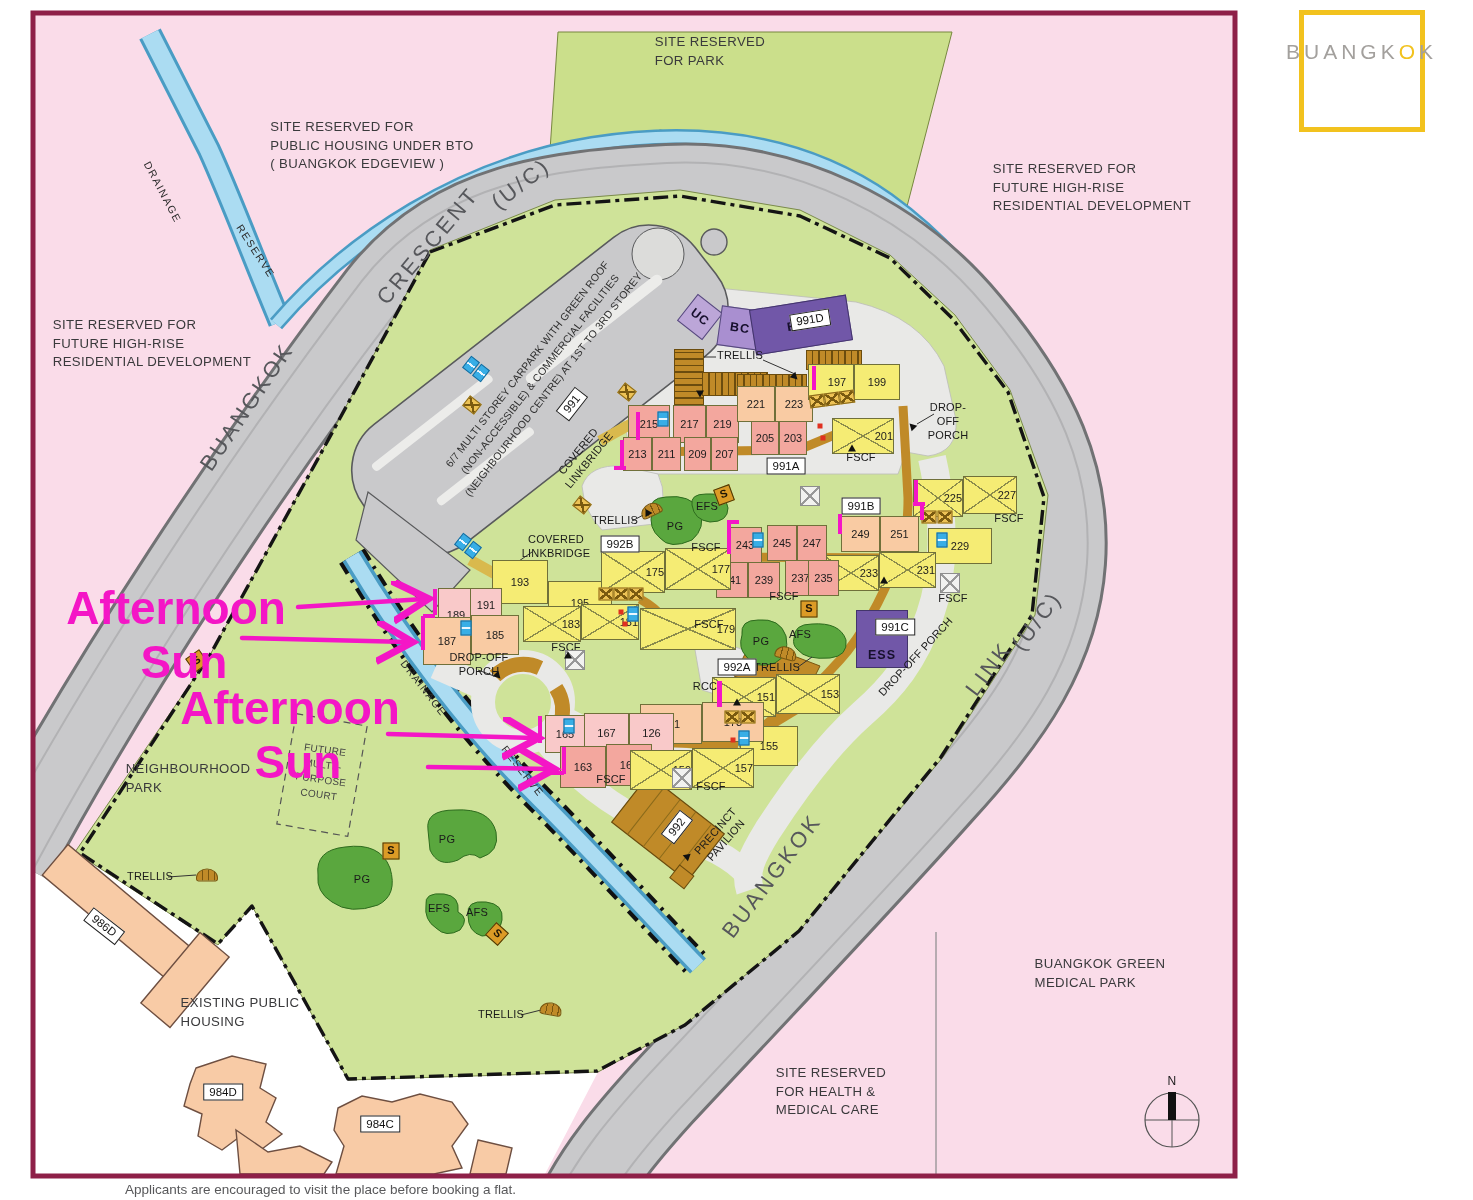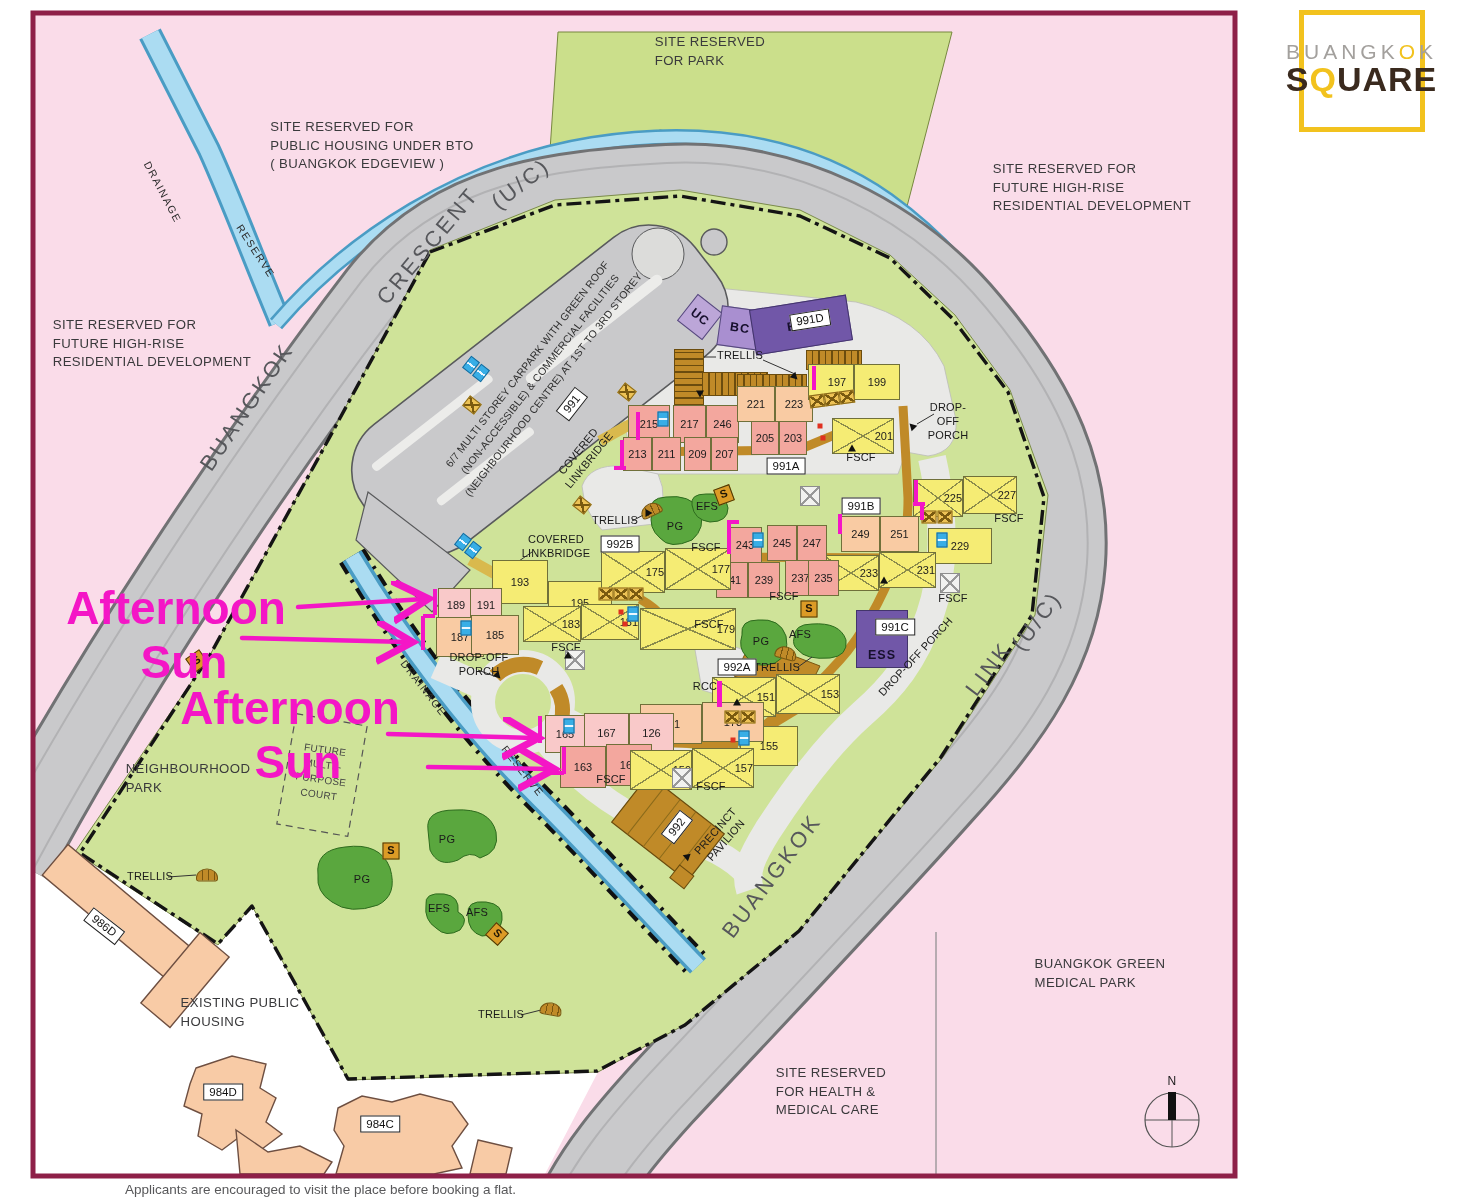--- a/index.html
+++ b/index.html
@@ -203,21 +203,21 @@
   </svg>
 
   <div id="overlay">
       <div class="blk c-s" style="left: 628px; top: 405px; width: 42px; height: 38px;">
         <span class="blk-lab">215</span>
       </div>
       <div class="blk c-s" style="left: 673px; top: 405px; width: 33px; height: 38px;">
         <span class="blk-lab">217</span>
       </div>
       <div class="blk c-s" style="left: 706px; top: 405px; width: 33px; height: 38px;">
-        <span class="blk-lab">246</span>
+        <span class="blk-lab">219</span>
       </div>
       <div class="blk c-s" style="left: 623px; top: 437px; width: 29px; height: 34px;">
         <span class="blk-lab">213</span>
       </div>
       <div class="blk c-s" style="left: 652px; top: 437px; width: 29px; height: 34px;">
         <span class="blk-lab">211</span>
       </div>
       <div class="blk c-s" style="left: 684px; top: 437px; width: 27px; height: 34px;">
         <span class="blk-lab">209</span>
       </div>
@@ -292,27 +292,27 @@
       </div>
       <div class="blk c-y" style="left: 548px; top: 557px; width: 64px; height: 44px; margin-top: 24px;">
         <span class="blk-lab">195</span>
       </div>
       <div class="blk c-y xx" style="left: 601px; top: 551px; width: 64px; height: 42px;">
         <span class="blk-lab">175</span>
       </div>
       <div class="blk c-y xx" style="left: 665px; top: 548px; width: 66px; height: 42px;">
         <span class="blk-lab">177</span>
       </div>
-      <div class="blk c-lp" style="left: 438px; top: 588px; width: 36px; height: 34px;">
+      <div class="blk c-lp" style="left: 438px; top: 588px; width: 36px; height: 34px; align-items: flex-end;">
         <span class="blk-lab">189</span>
       </div>
       <div class="blk c-lp" style="left: 470px; top: 588px; width: 32px; height: 34px;">
         <span class="blk-lab">191</span>
       </div>
-      <div class="blk c-p" style="left: 436px; top: 617px; width: 48px; height: 40px;">
+      <div class="blk c-p" style="left: 423px; top: 617px; width: 48px; height: 48px;">
         <span class="blk-lab">187</span>
       </div>
       <div class="blk c-p" style="left: 471px; top: 615px; width: 48px; height: 40px;">
         <span class="blk-lab">185</span>
       </div>
       <div class="blk c-y xx" style="left: 523px; top: 606px; width: 58px; height: 36px;">
         <span class="blk-lab">183</span>
       </div>
       <div class="blk c-y xx" style="left: 581px; top: 604px; width: 58px; height: 36px;">
         <span class="blk-lab">181</span>
@@ -571,17 +571,16 @@
         <line x1="298" y1="607" x2="424" y2="599" marker-end="url(#magarrow)"></line>
         <line x1="242" y1="638" x2="408" y2="642" marker-end="url(#magarrow)"></line>
         <line x1="388" y1="734" x2="534" y2="738" marker-end="url(#magarrow)"></line>
         <line x1="428" y1="767" x2="550" y2="769" marker-end="url(#magarrow)"></line>
       </g>
   </svg>
 
   <div id="logo">
     <div class="logo-frame"></div>
     <div class="logo-line1" id="logo1">BUANGK<span class="acc">O</span>K</div>
-    <div class="logo-line2" id="logo2">S<span class="acc">Q</span>UARE</div>
   </div>
 
   <div id="caption">Applicants are encouraged to visit the place before booking a flat.</div>
 </div>
 
 </body></html>

